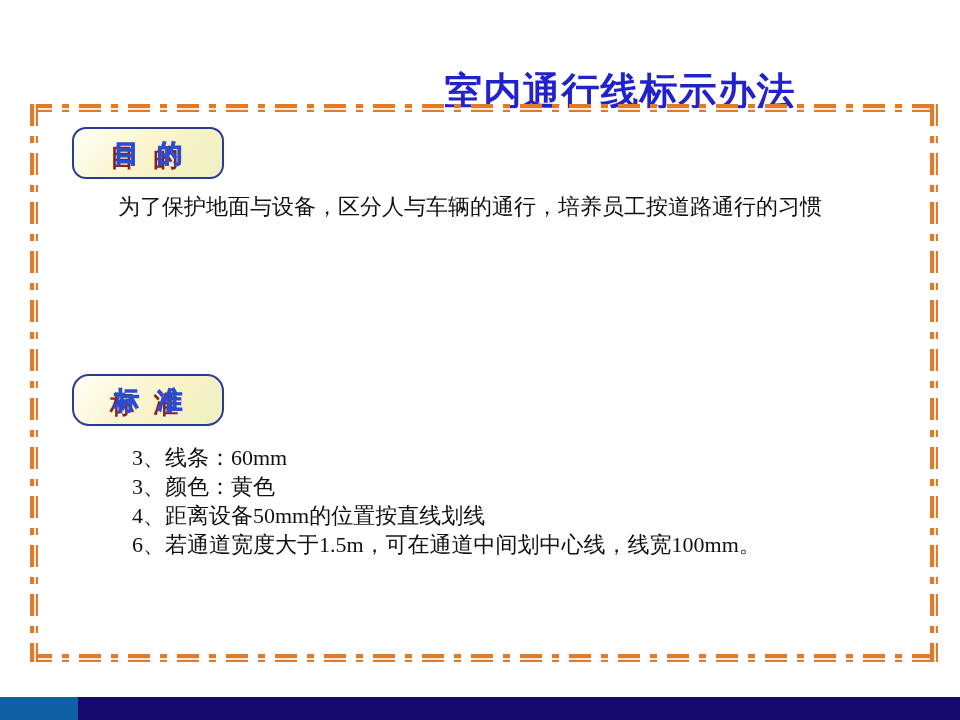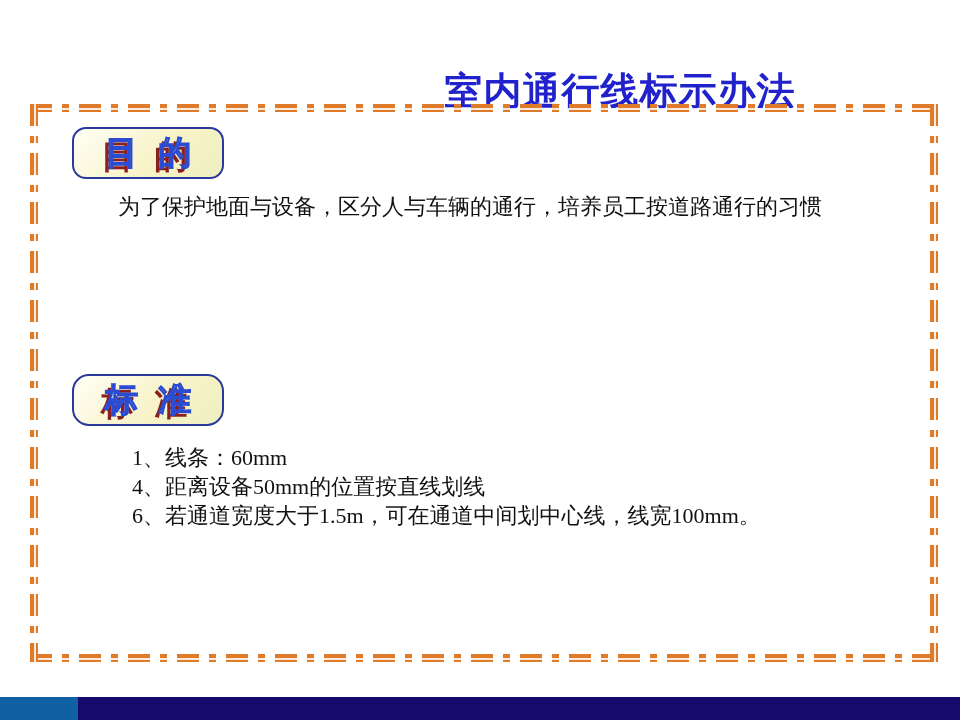--- a/index.html
+++ b/index.html
@@ -65,21 +65,21 @@
     background:linear-gradient(135deg,#fffff6 0%,#f8f3c8 55%,#eef0c0 100%);
     display:flex;align-items:center;justify-content:center;
     box-sizing:border-box;
   }
   .head-box.b1{top:127px;}
   .head-box.b2{top:242px;}
   .head-box.b3{top:374px;border-radius:17px;}
   .head-text{
     font-family:"Liberation Serif","DejaVu Serif",serif;
     font-weight:bold;
-    font-size:33px;
+    font-size:25px;
     letter-spacing:6px;
     color:#a9cbe8;
     -webkit-text-stroke:1.2px #2b4bd0;
     text-shadow:-4px 4px 0 #8b1f1f;
     white-space:nowrap;
     transform:translateX(3px);
   }
 
   
   .para{
@@ -132,21 +132,22 @@
   <div class="head-box b1">
     <span class="head-text">目 的</span>
   </div>
   <div class="para para-1">为了保护地面与设备，区分人与车辆的通行，培养员工按道路通行的习惯</div>
 
 
   <div class="head-box b3">
     <span class="head-text">标 准</span>
   </div>
   <div class="std-list">
-    <div class="std-line">1、线条：60mm</div>
+    <div class="std-line">3、线条：60mm</div>
+    <div class="std-line">3、颜色：黄色</div>
     <div class="std-line">4、距离设备50mm的位置按直线划线</div>
     <div class="std-line">6、若通道宽度大于1.5m，可在通道中间划中心线，线宽100mm。</div>
   </div>
 
   <div class="footer-bar">
     <div class="footer-accent"></div>
   </div>
 
 </div>
 

